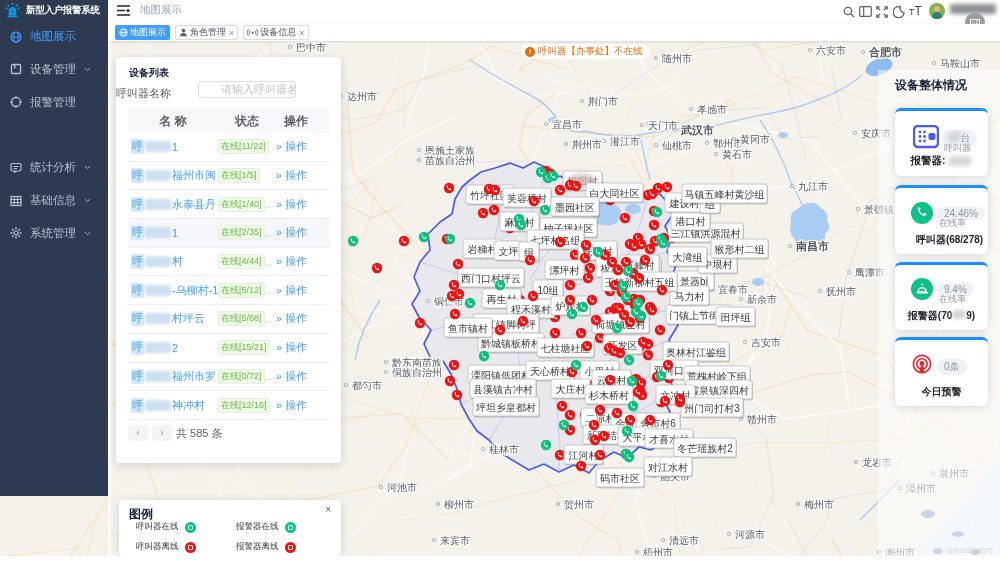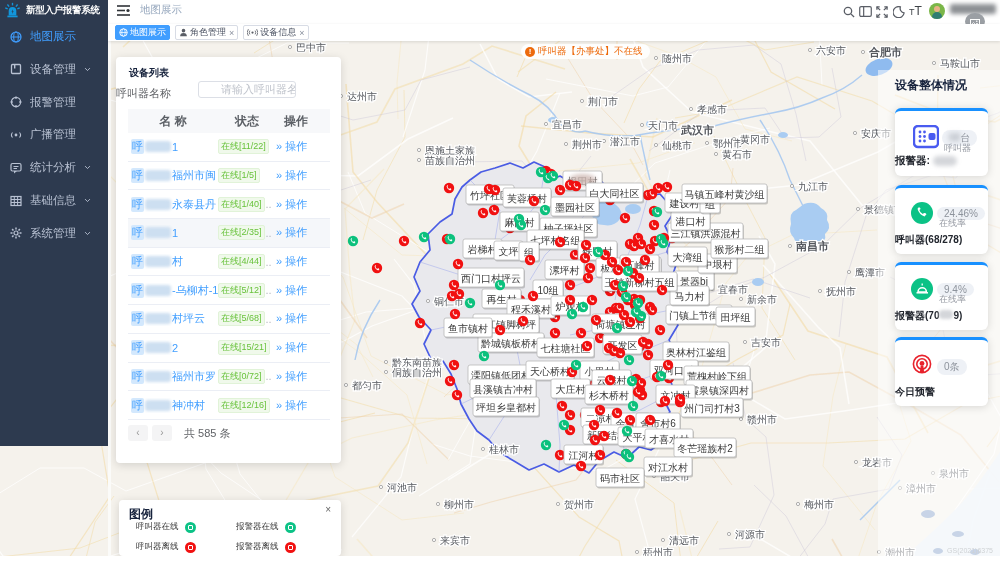--- a/index.html
+++ b/index.html
@@ -1,18 +1,18 @@
 <!DOCTYPE html>
 <html><head><meta charset="utf-8">
 <style>
 *{margin:0;padding:0;box-sizing:border-box}
 html,body{width:1000px;height:564px;overflow:hidden;background:#fff;font-family:"Liberation Sans",sans-serif;-webkit-font-smoothing:antialiased}
 #app{position:relative;width:1000px;height:556px;overflow:hidden;background:#fff}
 
-#side{position:absolute;left:0;top:0;width:108px;height:446px;background:#2d3a4f;z-index:50}
+#side{position:absolute;left:0;top:0;width:108px;height:496px;background:#2d3a4f;z-index:50}
 #side .logo{display:flex;align-items:center;height:20px;padding-left:4px}
 #side .logo b{color:#fff;font-size:9.5px;margin-left:5px;letter-spacing:-0.3px}
 .mi{position:absolute;left:0;width:108px;height:33px;display:flex;align-items:center;color:#b9c2d3;font-size:11.5px}
 .mi svg{margin:0 8px 0 10px;flex:none}
 .mi .cv{position:absolute;right:9px;top:13px;width:7px;height:7px}
 .mi.act{color:#409eff}
 
 #hd{position:absolute;left:108px;top:0;right:0;height:24px;background:#fff;z-index:40}
 #bc{position:absolute;left:32px;top:3px;color:#97a8be;font-size:10.5px}
 #hicons{position:absolute;left:0;top:0;width:892px;height:24px}
@@ -46,21 +46,21 @@
 #lgd .x{position:absolute;right:10px;top:4px;font-size:10px;color:#666}
 .litem{position:absolute;font-size:8.5px;color:#333;display:flex;align-items:center}
 .ldot{width:11px;height:11px;border-radius:50%;margin-left:6px;position:relative}
 .ldot::after{content:"";position:absolute;left:3px;top:3px;width:5px;height:5px;border:1px solid #fff;border-radius:1px;box-sizing:border-box}
 
 #rt{position:absolute;right:0px;top:70px;width:122px;height:486px;background:rgba(255,255,255,0.52);z-index:25}
 #rtitle{position:absolute;left:895px;top:77px;font-size:12px;font-weight:bold;color:#17233d;z-index:30}
 .card{position:absolute;left:895px;width:93px;background:#fff;border-radius:6px;border-top:3px solid #1890ff;box-shadow:0 1px 8px rgba(0,0,0,0.15);z-index:30}
 .pill{display:inline-block;background:#eef1f6;border-radius:8px;color:#8d939c;font-size:10px;padding:1px 7px}
 .cgrey{color:#969aa3;font-size:9px}
-.cbold{font-size:10px;font-weight:bold;color:#22262e;}
+.cbold{font-size:10px;font-weight:bold;color:#22262e;text-align:center}
 
 #ntf{position:absolute;left:521px;top:44px;z-index:28;background:rgba(255,255,255,0.9);border-radius:8px;padding:1px 7px 1px 4px;color:#ed6a0c;font-size:9.5px;display:flex;align-items:center;white-space:nowrap}
 #ntf .ic{width:10px;height:10px;border-radius:50%;background:#ed6a0c;color:#fff;font-size:8px;font-weight:bold;text-align:center;line-height:10px;margin-right:3px}
 </style></head>
 <body>
 <div id="app">
 <svg id="map" width="1000" height="515" viewBox="0 41 1000 515" style="position:absolute;left:0;top:41px">
 <defs>
 <g id="mr">
           <circle r="5.2" fill="#f11111"></circle>
@@ -984,21 +984,21 @@
           </div>
           <div class="tc2">
             <span class="tag">在线[12/16]</span>
           </div>
           <div class="tc3"><span class="gg">»</span> 操作</div>
         </div>
  </div>
  <div id="pgn">
         <div class="pbtn">‹</div>
         <div class="pbtn">›</div>
-        <span style="margin-left:8px">共 585 条</span>
+        <span style="margin-left:0">共 585 条</span>
       </div>
 </div>
 
 <div id="lgd">
  <h4>图例</h4>
       <div class="x">×</div>
  <div class="litem" style="left:17px;top:21px">呼叫器在线<span class="ldot" style="background:#0bc286"></span></div>
  <div class="litem" style="left:117px;top:21px">报警器在线<span class="ldot" style="background:#0bc286"></span></div>
  <div class="litem" style="left:17px;top:41px">呼叫器离线<span class="ldot" style="background:#f11111"></span></div>
  <div class="litem" style="left:117px;top:41px">报警器离线<span class="ldot" style="background:#f11111"></span></div>
@@ -1097,25 +1097,20 @@
         </svg>设备管理<svg class="cv" viewBox="0 0 10 10">
           <path d="M1.5 3 L5 6.5 L8.5 3" fill="none" stroke="#b9c2d3" stroke-width="1.3"></path>
         </svg></div>
 <div class="mi" style="top:85.6px"><svg width="12" height="12" viewBox="0 0 12 12">
           <circle cx="6" cy="6" r="4.6" fill="none" stroke="#b9c2d3" stroke-width="1.2"></circle>
           <line x1="6" y1="0.5" x2="6" y2="3" stroke="#b9c2d3" stroke-width="1.2"></line>
           <line x1="6" y1="9" x2="6" y2="11.5" stroke="#b9c2d3" stroke-width="1.2"></line>
           <line x1="0.5" y1="6" x2="3" y2="6" stroke="#b9c2d3" stroke-width="1.2"></line>
           <line x1="9" y1="6" x2="11.5" y2="6" stroke="#b9c2d3" stroke-width="1.2"></line>
         </svg>报警管理</div>
-<div class="mi" style="top:118.4px"><svg width="12" height="12" viewBox="0 0 12 12">
-          <path d="M2.5 3.5 a3.8 3.8 0 0 0 0 5" fill="none" stroke="#b9c2d3" stroke-width="1.1"></path>
-          <path d="M9.5 3.5 a3.8 3.8 0 0 1 0 5" fill="none" stroke="#b9c2d3" stroke-width="1.1"></path>
-          <circle cx="6" cy="6" r="1.4" fill="#b9c2d3"></circle>
-        </svg>广播管理</div>
 <div class="mi" style="top:151.2px"><svg width="12" height="12" viewBox="0 0 12 12">
           <rect x="1" y="1.5" width="10" height="7.5" rx="1.5" fill="none" stroke="#b9c2d3" stroke-width="1.2"></rect>
           <path d="M4 9 L4 11.5 L7 9" fill="#b9c2d3"></path>
           <line x1="3.5" y1="4.5" x2="8.5" y2="4.5" stroke="#b9c2d3" stroke-width="1"></line>
           <line x1="3.5" y1="6.5" x2="7" y2="6.5" stroke="#b9c2d3" stroke-width="1"></line>
         </svg>统计分析<svg class="cv" viewBox="0 0 10 10">
           <path d="M1.5 3 L5 6.5 L8.5 3" fill="none" stroke="#b9c2d3" stroke-width="1.3"></path>
         </svg></div>
 <div class="mi" style="top:184.0px"><svg width="12" height="12" viewBox="0 0 12 12">
           <rect x="1" y="1.5" width="10" height="9" fill="none" stroke="#b9c2d3" stroke-width="1.2"></rect>

